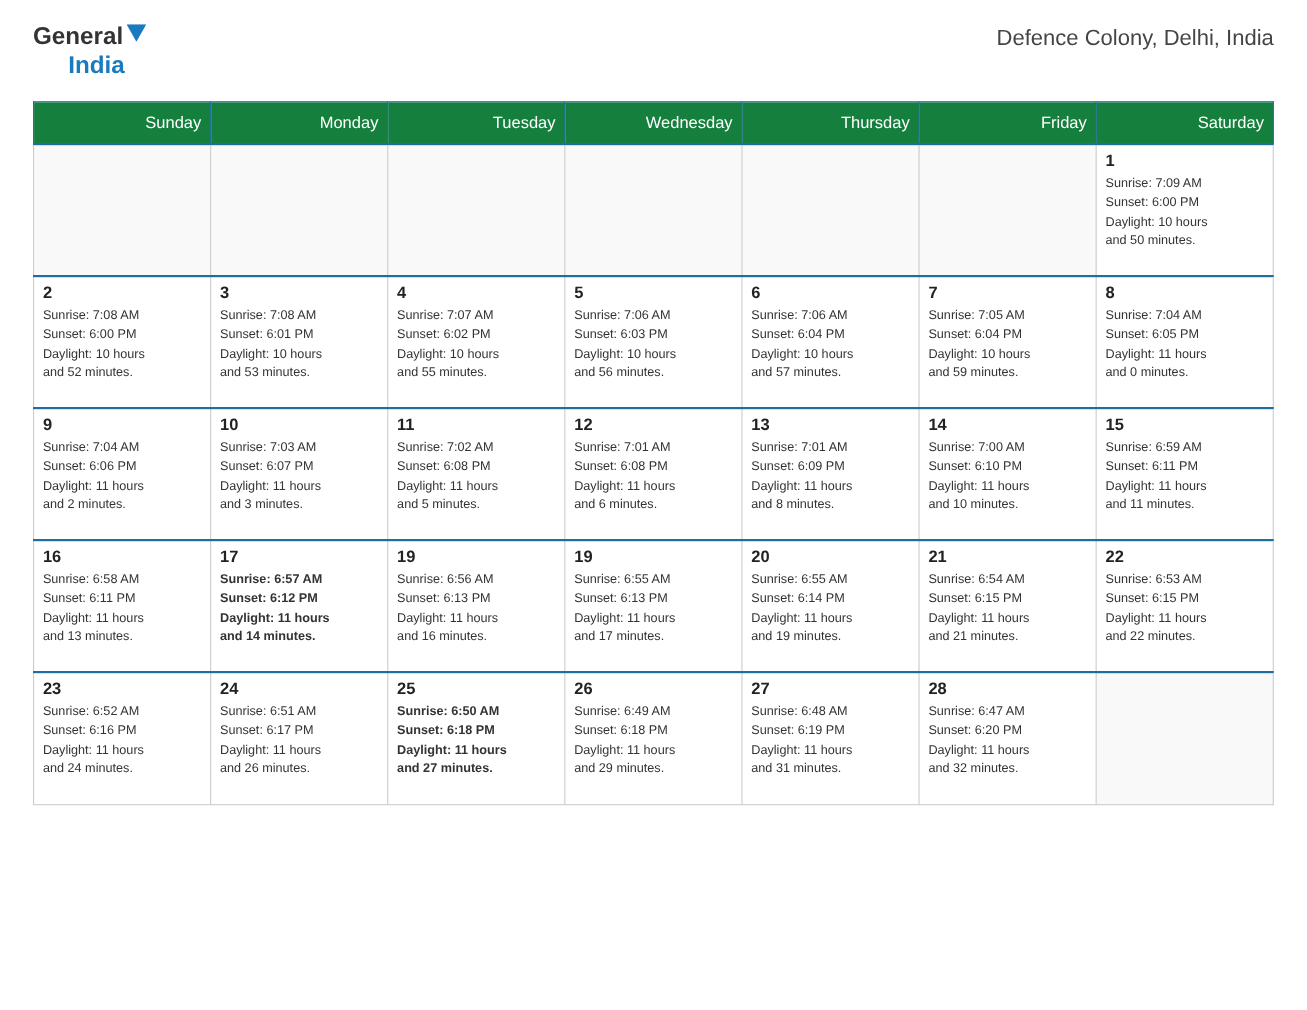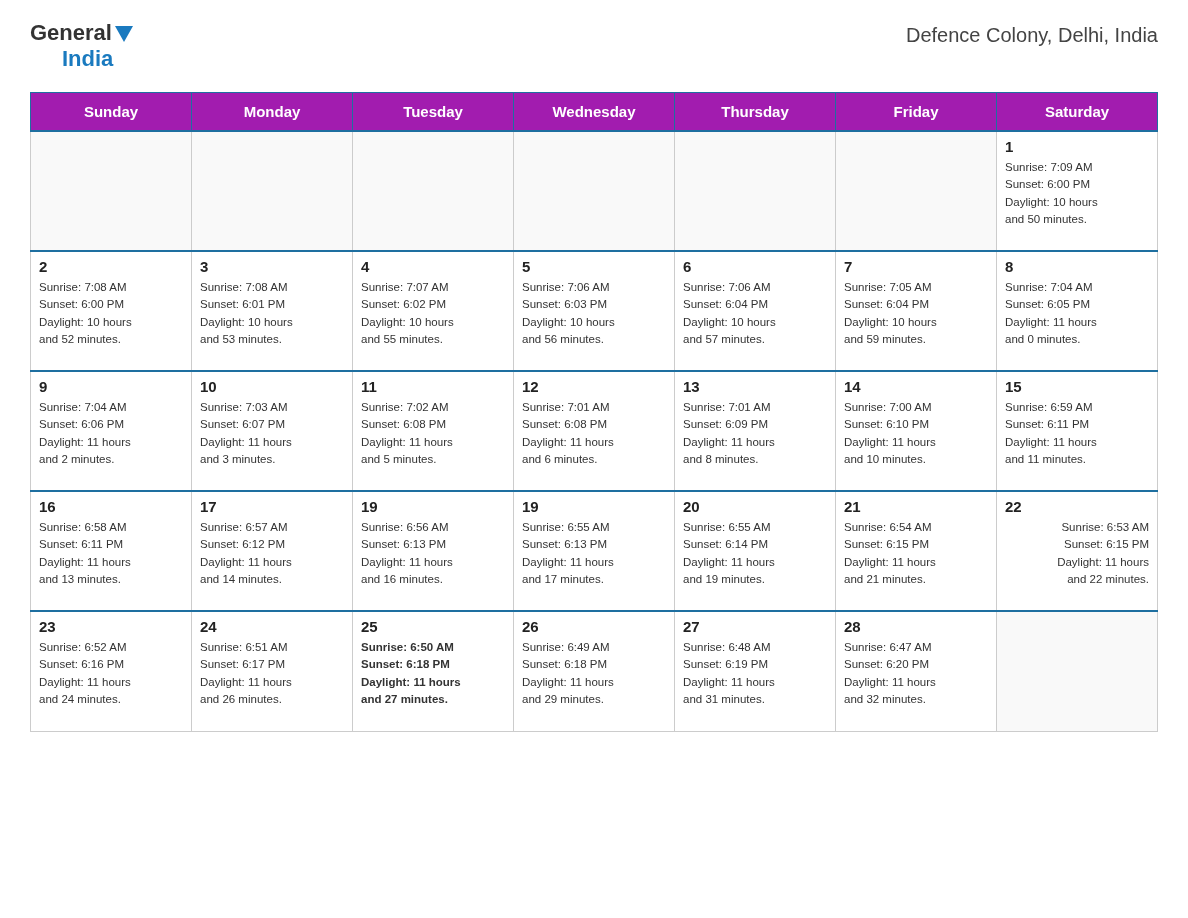--- a/index.html
+++ b/index.html
@@ -38,26 +38,26 @@
       font-size: 20px;
       color: #444;
       margin-top: 4px;
     }
     .calendar {
       width: 100%;
       border-collapse: collapse;
       border: 1px solid #ccc;
     }
     .calendar th {
-      background-color: #a21caf;
+      background-color: #15803d;
       color: #fff;
       font-size: 15px;
-      font-weight: bold;
+      font-weight: normal;
       padding: 10px 8px;
-      text-align: center;
+      text-align: right;
       border: 1px solid #1e6fa0;
     }
     .calendar td {
       border: 1px solid #ccc;
       vertical-align: top;
       padding: 6px 8px;
       width: 14.28%;
       height: 120px;
       font-size: 12px;
       color: #333;
@@ -83,21 +83,21 @@
     }
     .calendar tbody tr:last-child {
       border-bottom: none;
     }
     .logo-wrapper {
       display: flex;
       flex-direction: column;
     }
     .logo-line1 {
       display: flex;
-      align-items: center;
+      align-items: flex-start;
     }
     .logo-line2 {
       margin-left: 2px;
     }
   </style>
 </head>
 <body>
 
 <div class="header">
   <div class="logo-wrapper">
@@ -249,21 +249,21 @@
       <tr>
         <td>
           <span class="day-number">16</span>
           <div class="day-info" style="white-space: pre-line;">Sunrise: 6:58 AM
 Sunset: 6:11 PM
 Daylight: 11 hours
 and 13 minutes.</div>
         </td>
         <td>
           <span class="day-number">17</span>
-          <div class="day-info" style="white-space: pre-line;">Sunrise: 6:57 AM
+          <div class="day-info" style="white-space: pre-line; font-weight: bold;">Sunrise: 6:57 AM
 Sunset: 6:12 PM
 Daylight: 11 hours
 and 14 minutes.</div>
         </td>
         <td>
           <span class="day-number">19</span>
           <div class="day-info" style="white-space: pre-line;">Sunrise: 6:56 AM
 Sunset: 6:13 PM
 Daylight: 11 hours
 and 16 minutes.</div>
@@ -284,21 +284,21 @@
         </td>
         <td>
           <span class="day-number">21</span>
           <div class="day-info" style="white-space: pre-line;">Sunrise: 6:54 AM
 Sunset: 6:15 PM
 Daylight: 11 hours
 and 21 minutes.</div>
         </td>
         <td>
           <span class="day-number">22</span>
-          <div class="day-info" style="white-space: pre-line; text-align: right;">Sunrise: 6:53 AM
+          <div class="day-info" style="white-space: pre-line;">Sunrise: 6:53 AM
 Sunset: 6:15 PM
 Daylight: 11 hours
 and 22 minutes.</div>
         </td>
       </tr>
       <tr>
         <td>
           <span class="day-number">23</span>
           <div class="day-info" style="white-space: pre-line;">Sunrise: 6:52 AM
 Sunset: 6:16 PM

